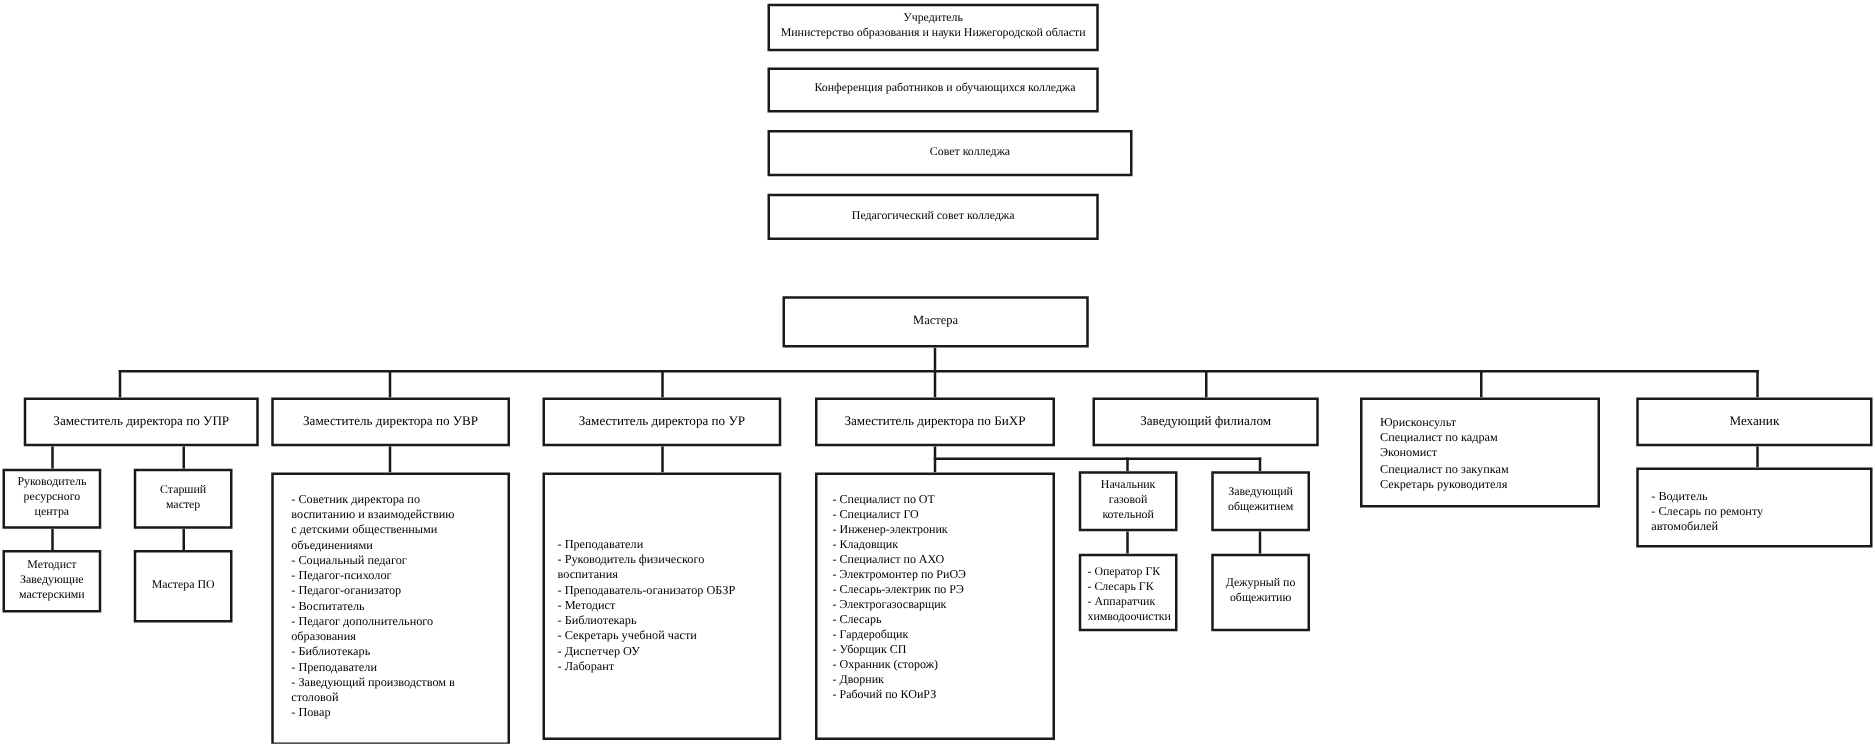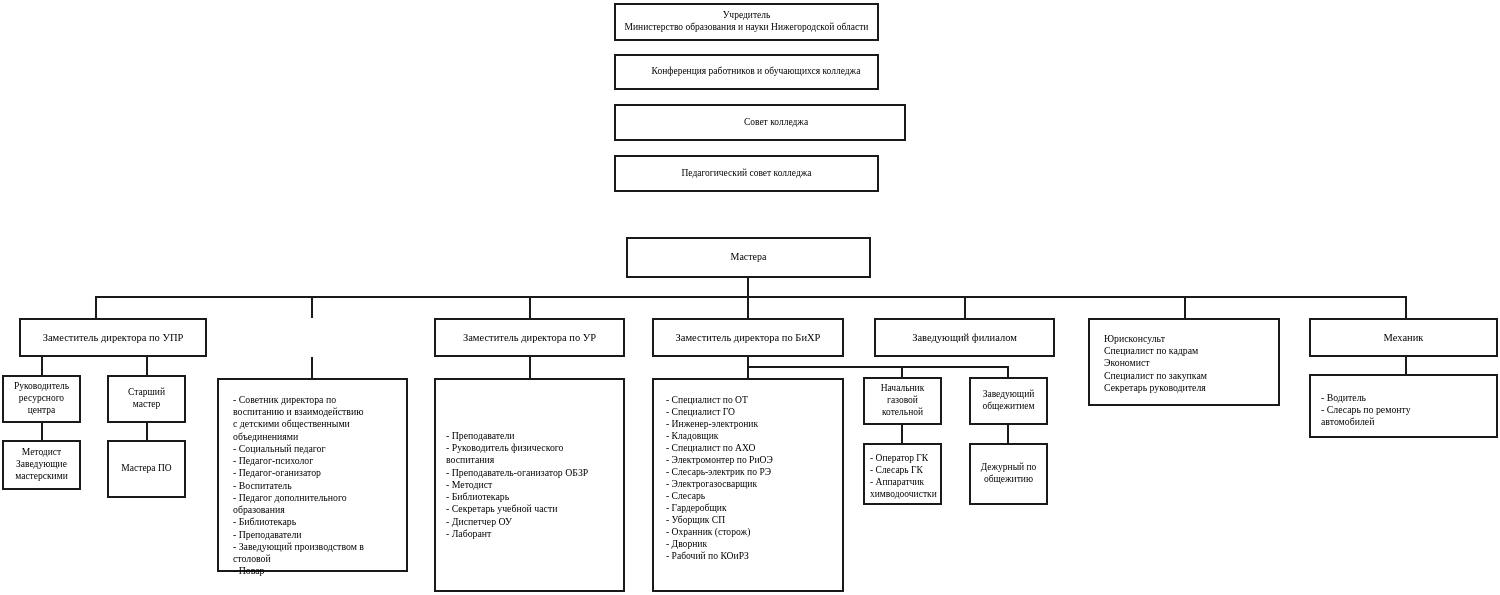--- a/index.html
+++ b/index.html
@@ -124,24 +124,27 @@
   <div class="box fs-small" style="left:2px; top:440px; width:79px; height:50px;">
     <span class="box-text">Методист
 Заведующие
 мастерскими</span>
   </div>
 
   <div class="box fs-small" style="left:107px; top:440px; width:79px; height:58px;">
     <span class="box-text">Мастера ПО</span>
   </div>
 
+  <div class="box fs-head" style="left:217px; top:318px; width:191px; height:39px;">
+    <span class="box-text">Заместитель директора по УВР</span>
+  </div>
 
   <div class="ln lv" style="left:311px; top:357px; width:2px; height:21px;"></div>
 
-  <div class="box list fs-list" style="left:217px; top:378px; width:191px; height:194px; padding:14px 8px 8px 14px;">
+  <div class="box list fs-list" style="left:217px; top:378px; width:191px; height:218px; padding:14px 8px 8px 14px;">
     <span class="box-text">- Советник директора по
   воспитанию и взаимодействию
   с детскими общественными
   объединениями
 - Социальный педагог
 - Педагог-психолог
 - Педагог-оганизатор
 - Воспитатель
 - Педагог дополнительного
   образования

